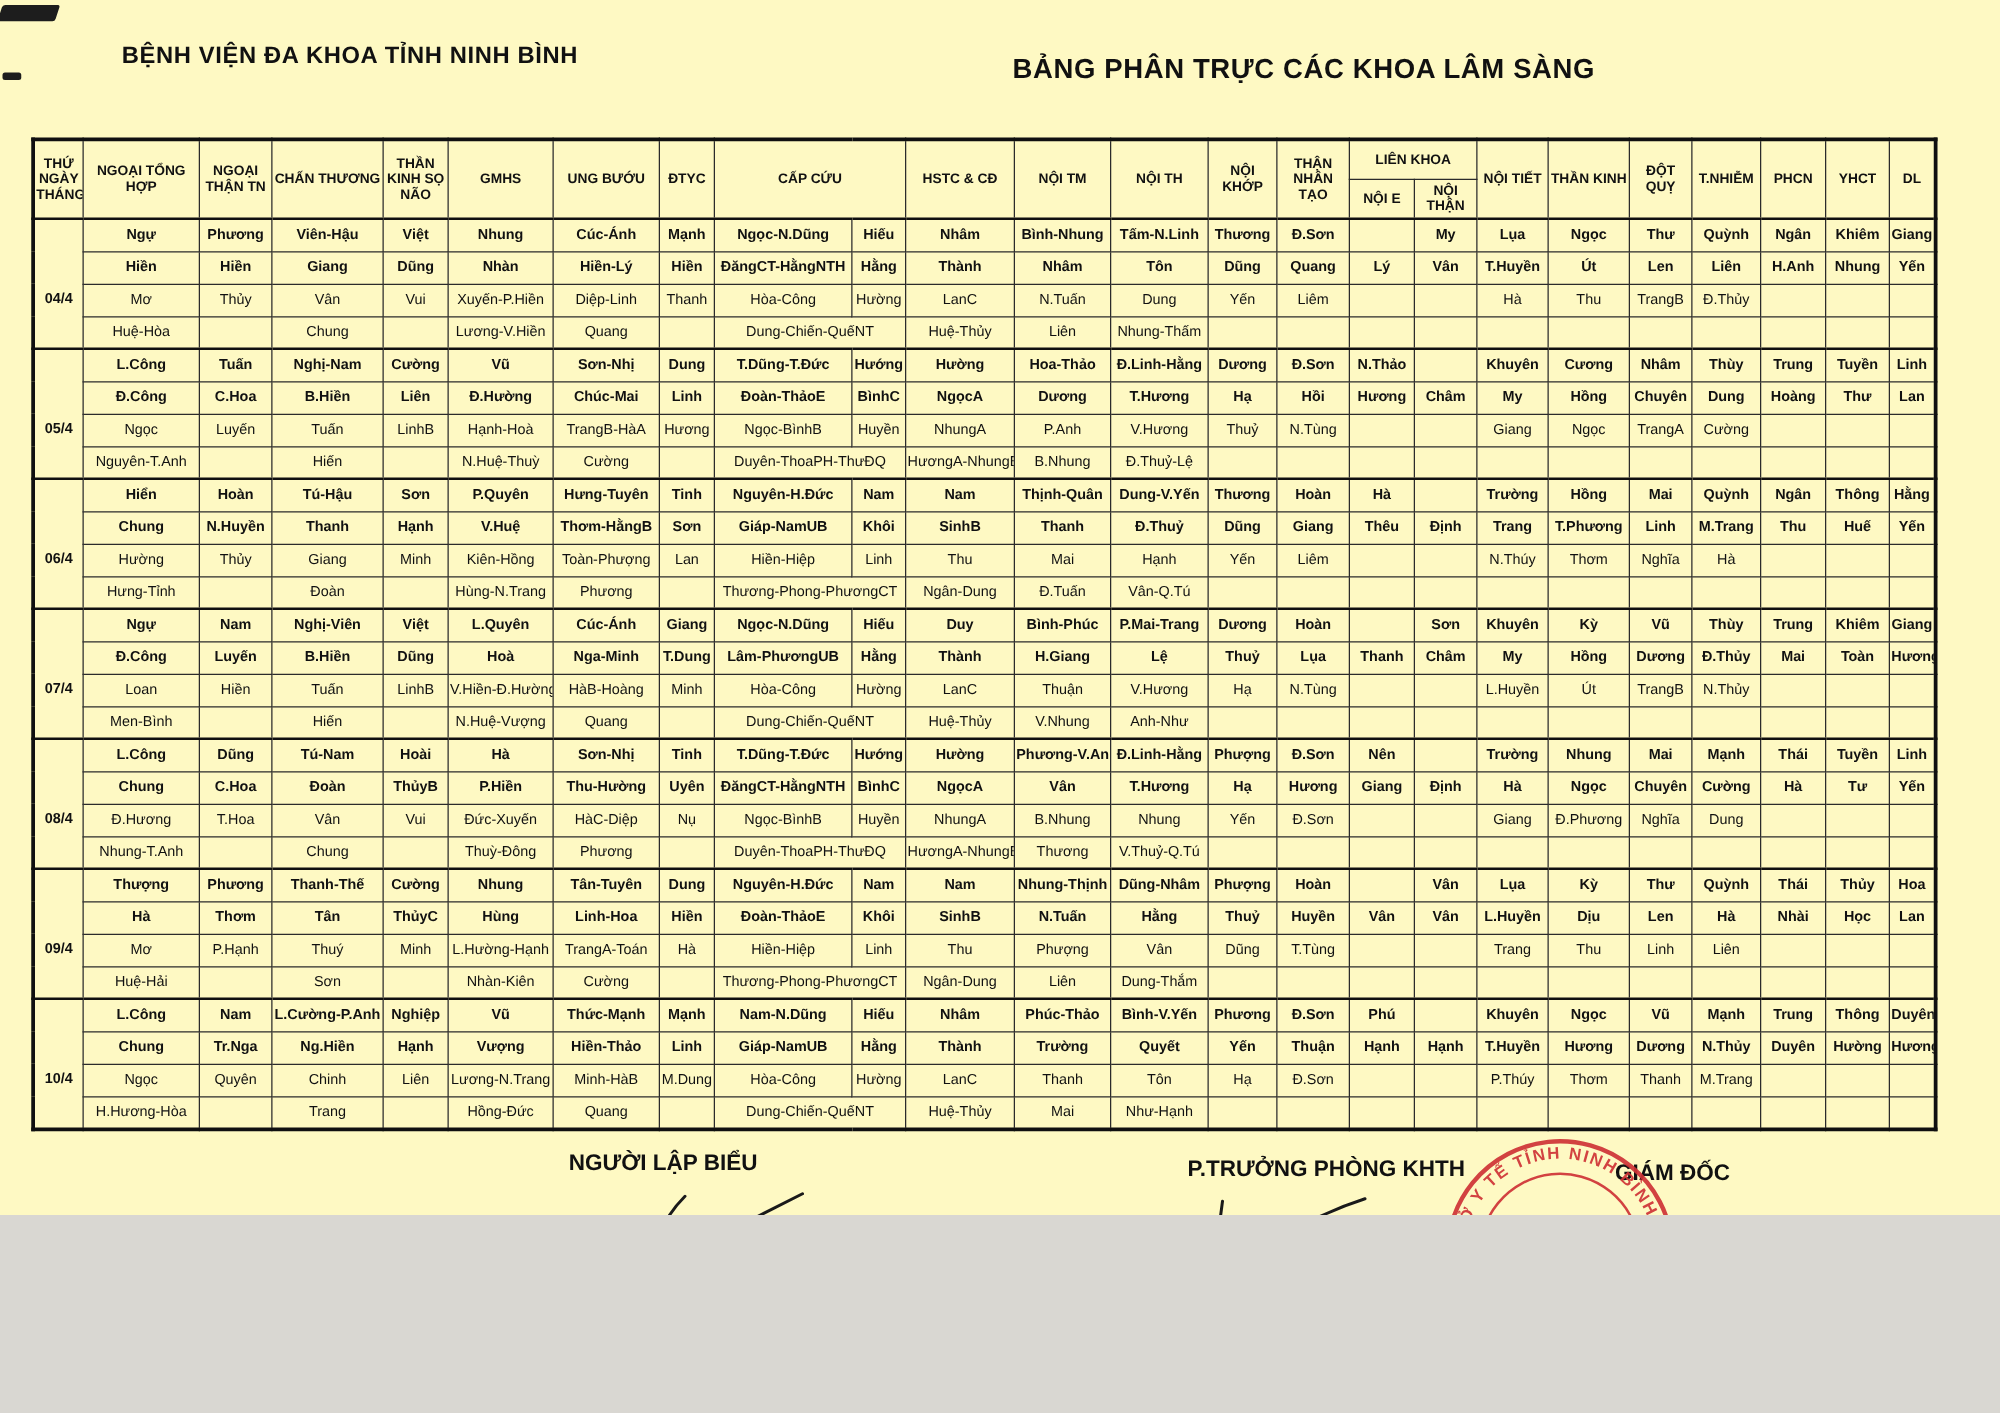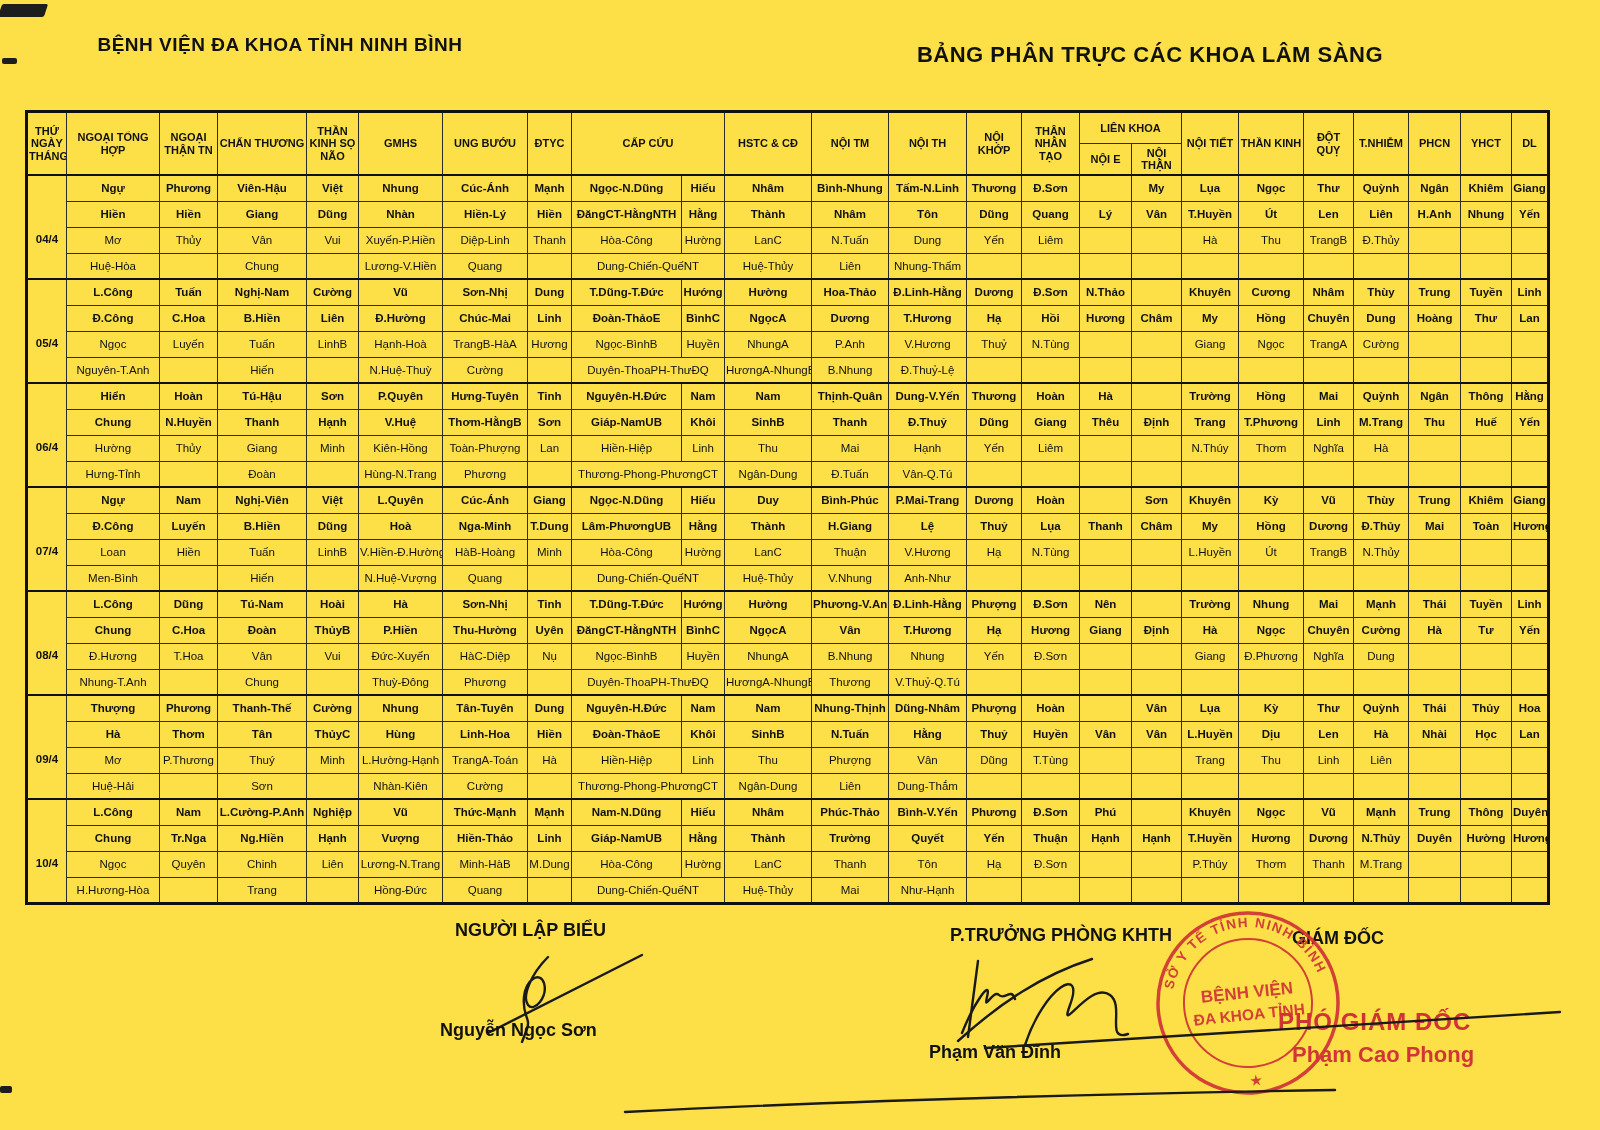--- a/index.html
+++ b/index.html
@@ -1,28 +1,28 @@
 <!DOCTYPE html>
 <html><head>
 <meta charset="utf-8">
 <style>
   html,body{margin:0;padding:0;background:#d9d7d2;}
-  .page{position:relative;width:1600px;height:1130px;background:#fde047;
+  .page{position:relative;width:1600px;height:972px;background:#fef9c3;
         font-family:"Liberation Sans",sans-serif;color:#111;overflow:hidden;}
   
   .mark{position:absolute;background:#1d1d1d;border-radius:2px;}
   .m1{left:0;top:4px;width:46px;height:13px;transform:skewX(-18deg);}
   .m2{left:2px;top:58px;width:15px;height:6px;}
   .m3{left:0;top:1086px;width:12px;height:7px;}
 
   
   .org{position:absolute;left:60px;top:34px;width:440px;text-align:center;}
   .org1{font-size:19px;font-weight:700;letter-spacing:.5px;}
   .org2{font-size:18px;font-weight:700;margin-top:7px;text-decoration:underline;text-underline-offset:4px;}
-  .title-block{position:absolute;left:810px;top:42px;width:680px;text-align:center;}
+  .title-block{position:absolute;left:810px;top:42px;width:680px;}
   .title{font-size:22px;font-weight:700;letter-spacing:.5px;}
   .subtitle{font-size:18px;font-weight:700;font-style:italic;margin-top:6px;}
 
   
   table.duty{position:absolute;left:25px;top:110px;width:1522px;border-collapse:collapse;
              table-layout:fixed;border:3px solid #101010;}
   .duty th,.duty td{border:1px solid #2b2b2b;text-align:center;vertical-align:middle;
                     padding:0 1px;overflow:hidden;}
   .duty thead th{font-size:11px;font-weight:700;line-height:1.12;}
   .duty thead tr:first-child th{height:30px;}
@@ -697,21 +697,21 @@
           <td>L.Huyền</td>
           <td>Dịu</td>
           <td>Len</td>
           <td>Hà</td>
           <td>Nhài</td>
           <td>Học</td>
           <td>Lan</td>
         </tr>
         <tr>
           <td>Mơ</td>
-          <td>P.Thương</td>
+          <td>P.Hạnh</td>
           <td>Thuý</td>
           <td>Minh</td>
           <td>L.Hường-Hạnh</td>
           <td>TrangA-Toán</td>
           <td>Hà</td>
           <td>Hiền-Hiệp</td>
           <td>Linh</td>
           <td>Thu</td>
           <td>Phượng</td>
           <td>Vân</td>

